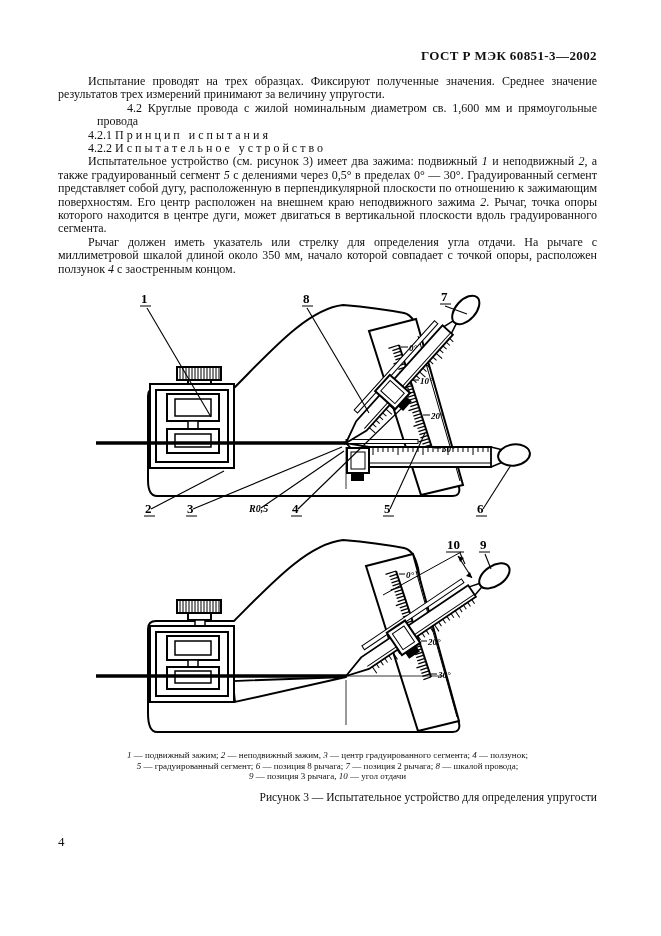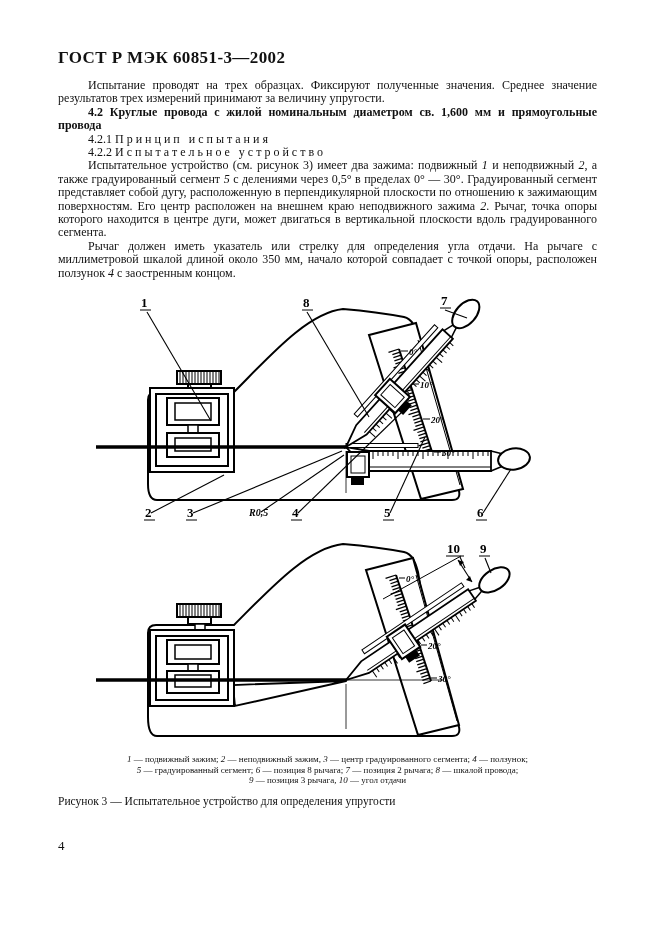--- a/index.html
+++ b/index.html
@@ -2,40 +2,40 @@
 <html><head>
 <meta charset="utf-8">
 <style>
   * { margin:0; padding:0; box-sizing:border-box; }
   html,body { background:#ffffff; }
   .page {
     position:relative; width:661px; height:936px; background:#fff;
     font-family:"Liberation Serif", serif; color:#111; overflow:hidden;
     padding:48px 64px 0 58px;
   }
-  .hdr { font-size:17px; font-weight:bold; letter-spacing:0.4px; }
+  .hdr { font-size:13px; font-weight:bold; letter-spacing:0.4px;text-align:right; }
   .txt { margin-top:11px; }
   .txt p { font-size:12px; line-height:13.4px; text-align:justify; text-indent:30px; }
-  .txt p.bold { font-weight:bold; }
+  .txt p.bold { font-weight:normal;margin-left:39px; }
   .txt p.spaced { white-space:pre-wrap; }
   .figures { position:relative; height:470px; }
   .figures svg { position:absolute; }
   #fig1 { left:33px; top:5px; }
   #fig2 { left:33px; top:253px; }
   svg path, svg rect, svg line, svg ellipse, svg polygon, svg polyline { stroke:#000; fill:none; }
   .w2 { stroke-width:2; } .w18 { stroke-width:1.8; } .w15 { stroke-width:1.5; }
   .w1 { stroke-width:1; } .w08 { stroke-width:0.8; } .w35 { stroke-width:3.5; }
   .ld { stroke-width:1.1; }
   .fw { fill:#ffffff; } .fb { fill:#000; stroke:none; }
   svg text { fill:#000; stroke:none; font-family:"Liberation Serif", serif; }
   .callout { font-size:13px; font-weight:bold; }
   .scale { font-size:9px; font-weight:bold; font-style:italic; }
   .rlabel { font-size:10px; font-style:italic; font-weight:bold; }
   .legend { font-size:9px; line-height:10.6px; text-align:center; margin-top:4px; }
-  .figcap { font-size:11.5px; text-align:left; margin-top:9px; }
+  .figcap { font-size:11.5px; text-align:right; margin-top:9px; }
   .pageno { font-size:13px; margin-top:31px; }
 </style>
 </head>
 <body>
 
 <div class="page">
 
   <div class="hdr">ГОСТ Р МЭК 60851-3—2002</div>
 
   <div class="txt">

